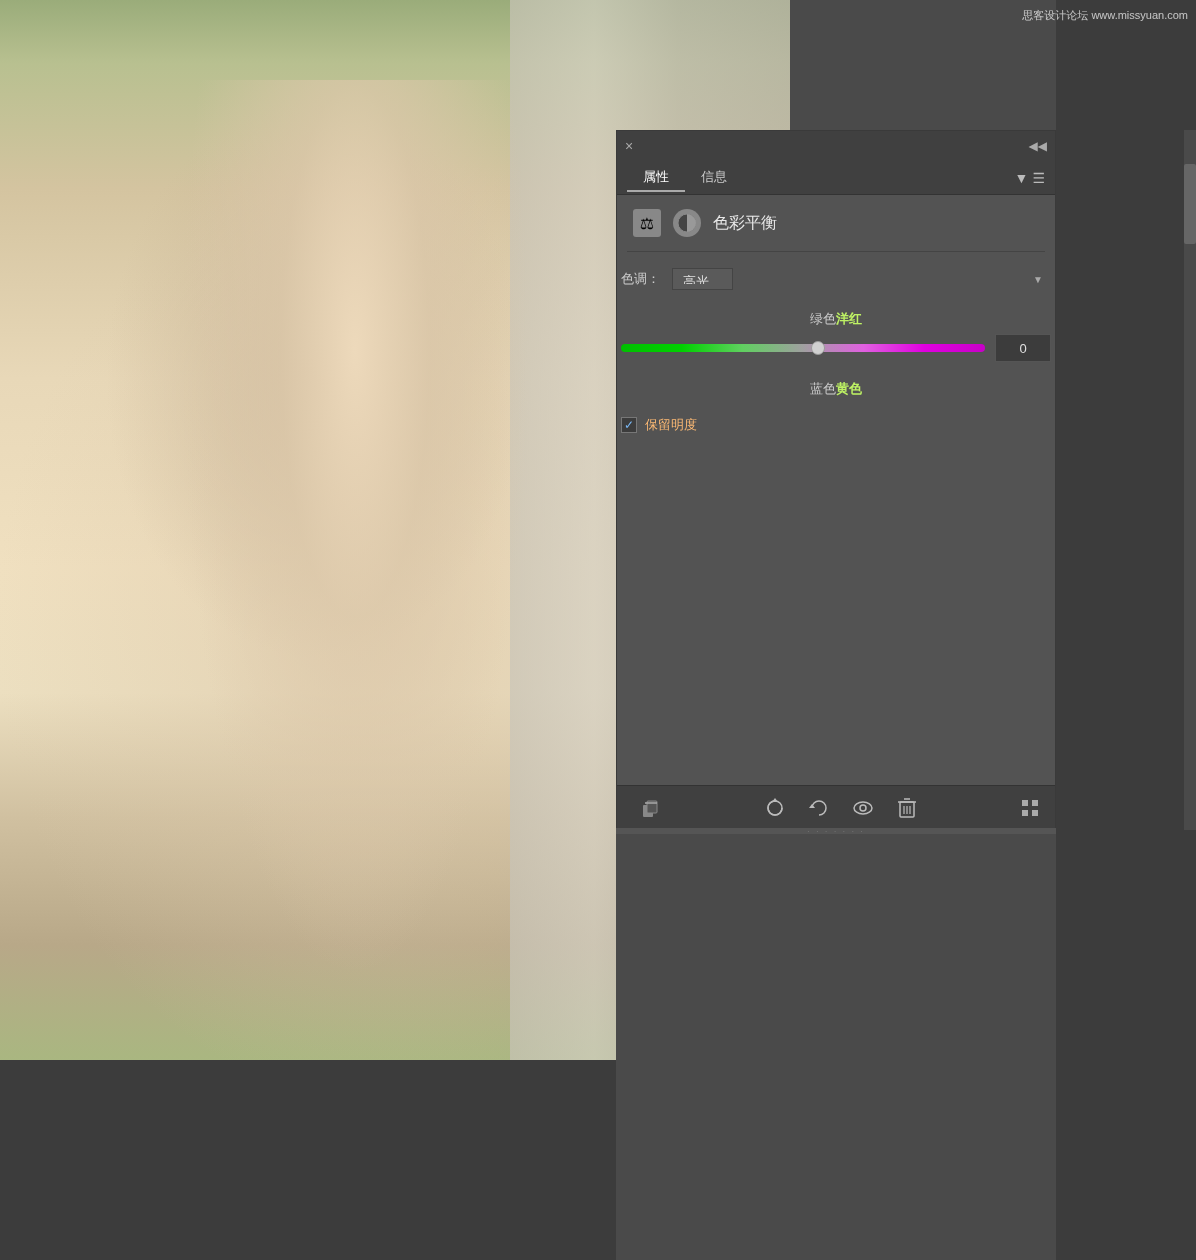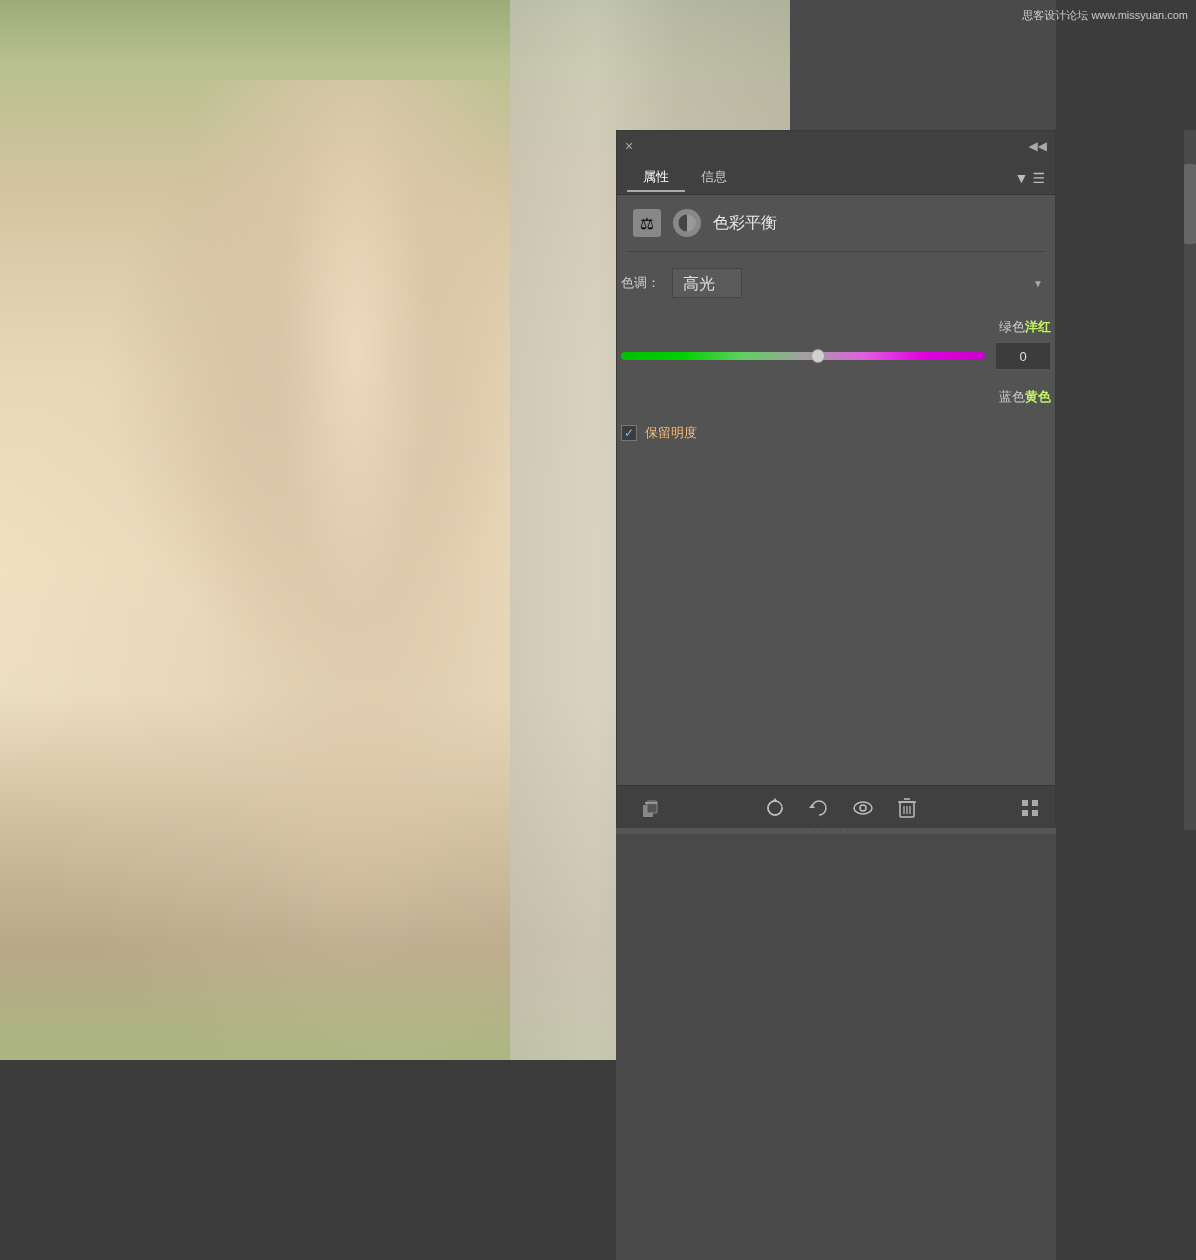--- a/index.html
+++ b/index.html
@@ -207,26 +207,26 @@
       margin-right: 12px;
       min-width: 30px;
     }
 
     .tone-select {
       flex: 1;
       background: #5a5a5a;
       border: 1px solid #444;
       color: #e0e0e0;
       padding: 5px 10px;
-      font-size: 16px;
+      font-size: 13px;
       appearance: none;
       -webkit-appearance: none;
       cursor: pointer;
       position: relative;
-      height: 30px;
+      height: 22px;
     }
 
     .tone-select-wrapper {
       flex: 1;
       position: relative;
     }
 
     .tone-select-wrapper::after {
       content: '▼';
       position: absolute;
@@ -238,21 +238,21 @@
       pointer-events: none;
     }
 
     
     .slider-row {
       margin-bottom: 18px;
     }
 
     .slider-labels {
       display: flex;
-      justify-content: flex-end;
+      justify-content: center;
       margin-bottom: 6px;
     }
 
     .slider-label-left {
       color: #ccc;
       font-size: 13px;
     }
 
     .slider-label-right {
       color: #bef264;

